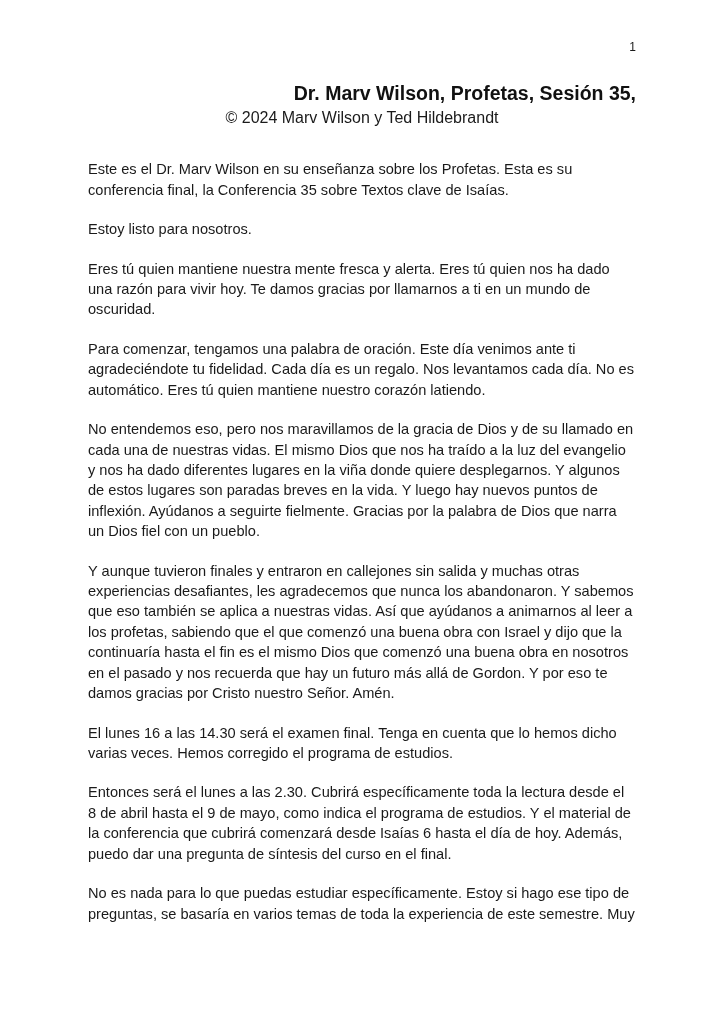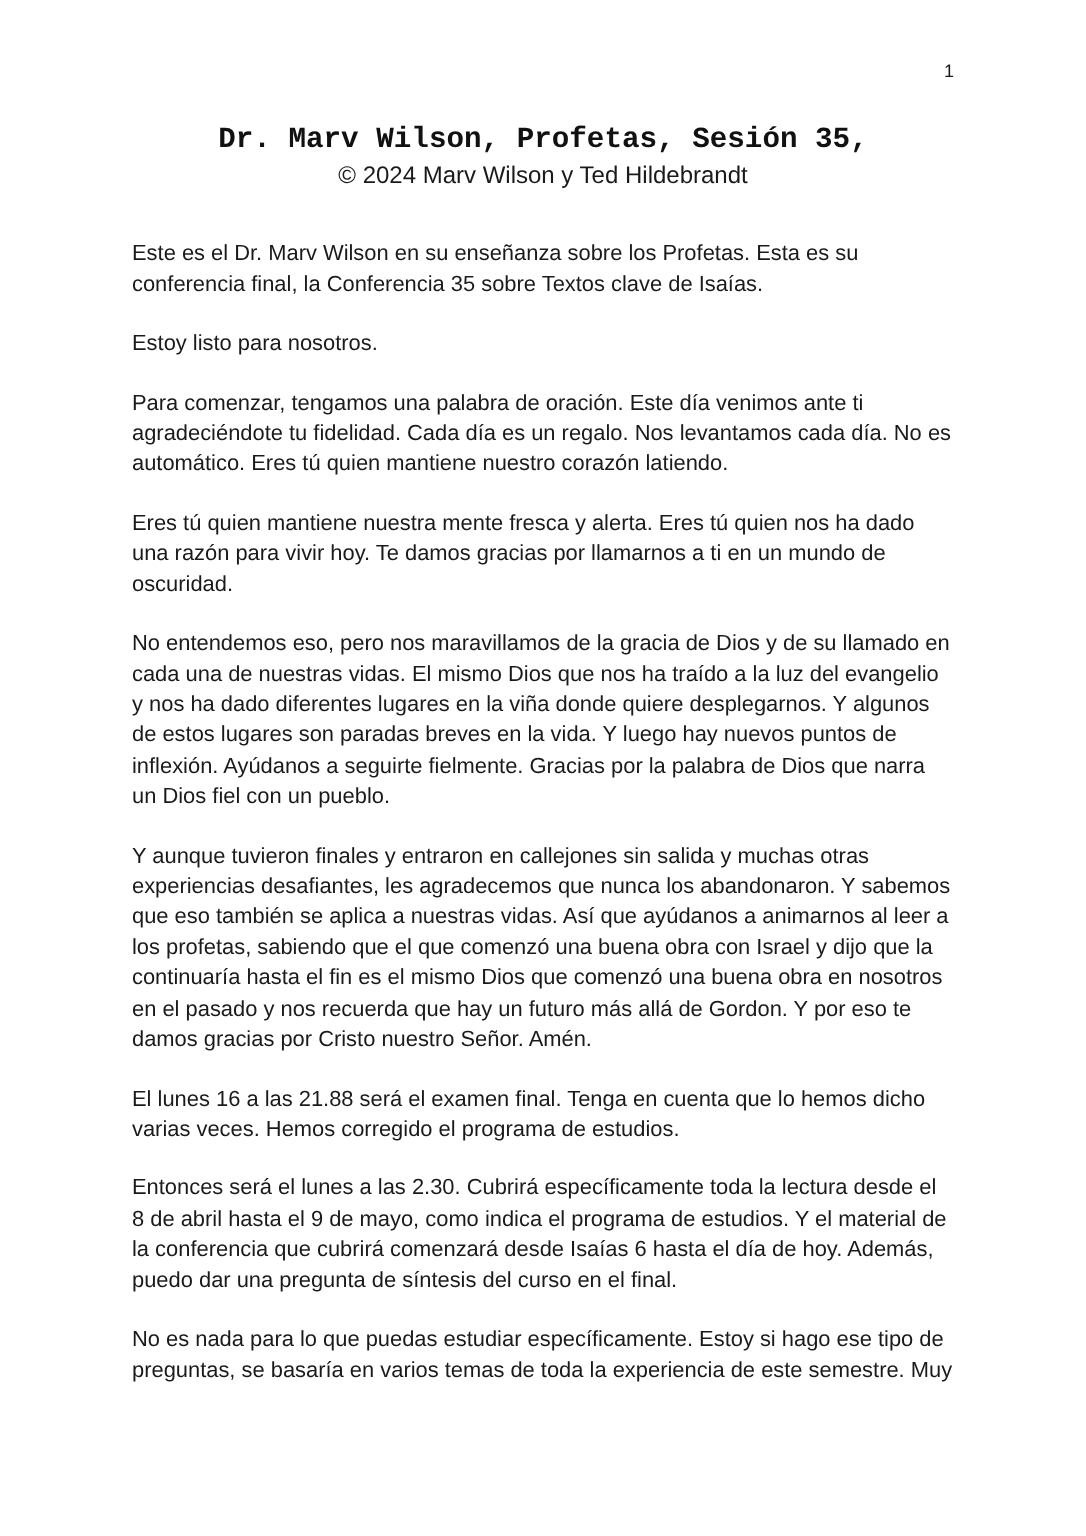--- a/index.html
+++ b/index.html
@@ -24,26 +24,25 @@
   }
   .page-number {
     position: absolute;
     top: 40px;
     right: 88px;
     font-size: 12px;
     color: #1a1a1a;
   }
   .title {
     margin: 42px 0 2px 0;
-    text-align: center;
+    text-align: right;
     font-size: 19.5px;
     font-weight: bold;
     line-height: 1.4;
     color: #111111;
-    font-family: Liberation Mono, monospace;
   }
   .copyright {
     text-align: center;
     font-size: 16px;
     margin: 2px 0 0 0;
     color: #1a1a1a;
   }
   .content {
     margin-top: 32px;
     font-size: 14.6px;
@@ -66,22 +65,22 @@
 
   <h1 class="title">
     <span>Dr. Marv Wilson, Profetas, Sesión 35,</span><br>
   </h1>
 
   <div class="copyright">© 2024 Marv Wilson y Ted Hildebrandt</div>
 
   <div class="content">
     <p>Este es el Dr. Marv Wilson en su enseñanza sobre los Profetas. Esta es su conferencia final, la Conferencia 35 sobre Textos clave de Isaías.</p>
     <p>Estoy listo para nosotros.</p>
+    <p>Eres tú quien mantiene nuestra mente fresca y alerta. Eres tú quien nos ha dado una razón para vivir hoy. Te damos gracias por llamarnos a ti en un mundo de oscuridad.</p>
     <p>Para comenzar, tengamos una palabra de oración. Este día venimos ante ti agradeciéndote tu fidelidad. Cada día es un regalo. Nos levantamos cada día. No es automático. Eres tú quien mantiene nuestro corazón latiendo.</p>
-    <p>Eres tú quien mantiene nuestra mente fresca y alerta. Eres tú quien nos ha dado una razón para vivir hoy. Te damos gracias por llamarnos a ti en un mundo de oscuridad.</p>
     <p>No entendemos eso, pero nos maravillamos de la gracia de Dios y de su llamado en cada una de nuestras vidas. El mismo Dios que nos ha traído a la luz del evangelio y nos ha dado diferentes lugares en la viña donde quiere desplegarnos. Y algunos de estos lugares son paradas breves en la vida. Y luego hay nuevos puntos de inflexión. Ayúdanos a seguirte fielmente. Gracias por la palabra de Dios que narra un Dios fiel con un pueblo.</p>
     <p>Y aunque tuvieron finales y entraron en callejones sin salida y muchas otras experiencias desafiantes, les agradecemos que nunca los abandonaron. Y sabemos que eso también se aplica a nuestras vidas. Así que ayúdanos a animarnos al leer a los profetas, sabiendo que el que comenzó una buena obra con Israel y dijo que la continuaría hasta el fin es el mismo Dios que comenzó una buena obra en nosotros en el pasado y nos recuerda que hay un futuro más allá de Gordon. Y por eso te damos gracias por Cristo nuestro Señor. Amén.</p>
-    <p>El lunes 16 a las 21.88 será el examen final. Tenga en cuenta que lo hemos dicho varias veces. Hemos corregido el programa de estudios.</p>
+    <p>El lunes 16 a las 14.30 será el examen final. Tenga en cuenta que lo hemos dicho varias veces. Hemos corregido el programa de estudios.</p>
     <p>Entonces será el lunes a las 2.30. Cubrirá específicamente toda la lectura desde el 8 de abril hasta el 9 de mayo, como indica el programa de estudios. Y el material de la conferencia que cubrirá comenzará desde Isaías 6 hasta el día de hoy. Además, puedo dar una pregunta de síntesis del curso en el final.</p>
     <p>No es nada para lo que puedas estudiar específicamente. Estoy si hago ese tipo de preguntas, se basaría en varios temas de toda la experiencia de este semestre. Muy</p>
   </div>
 
 </div>
 
 </body></html>

